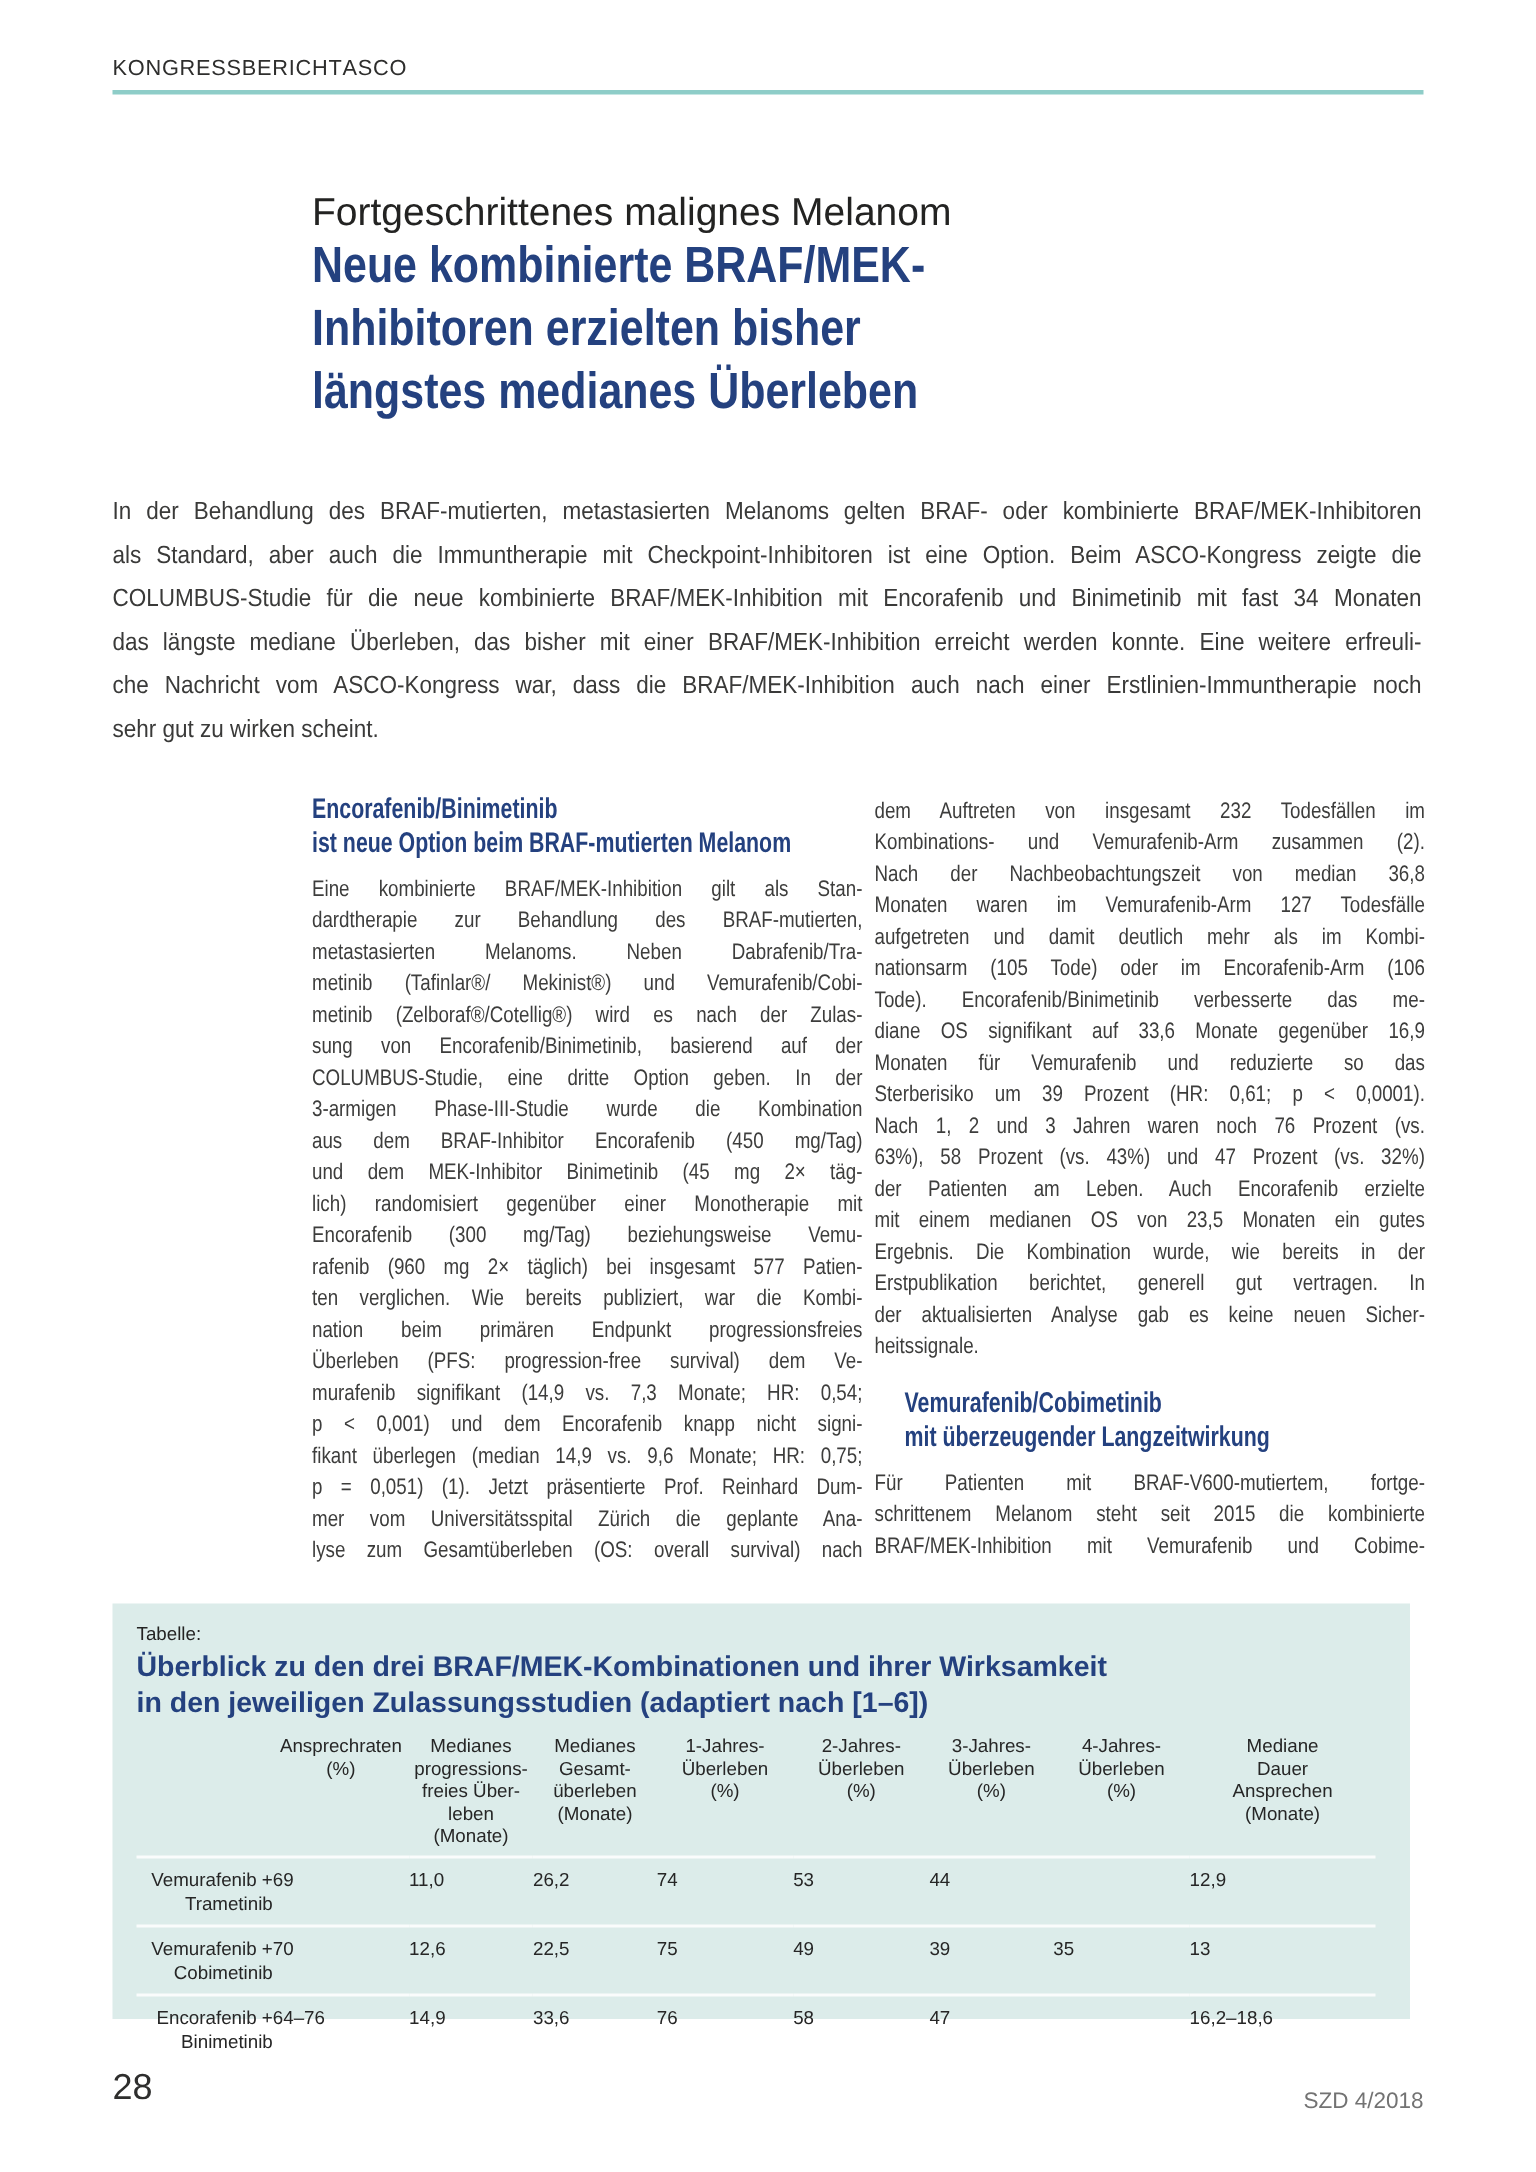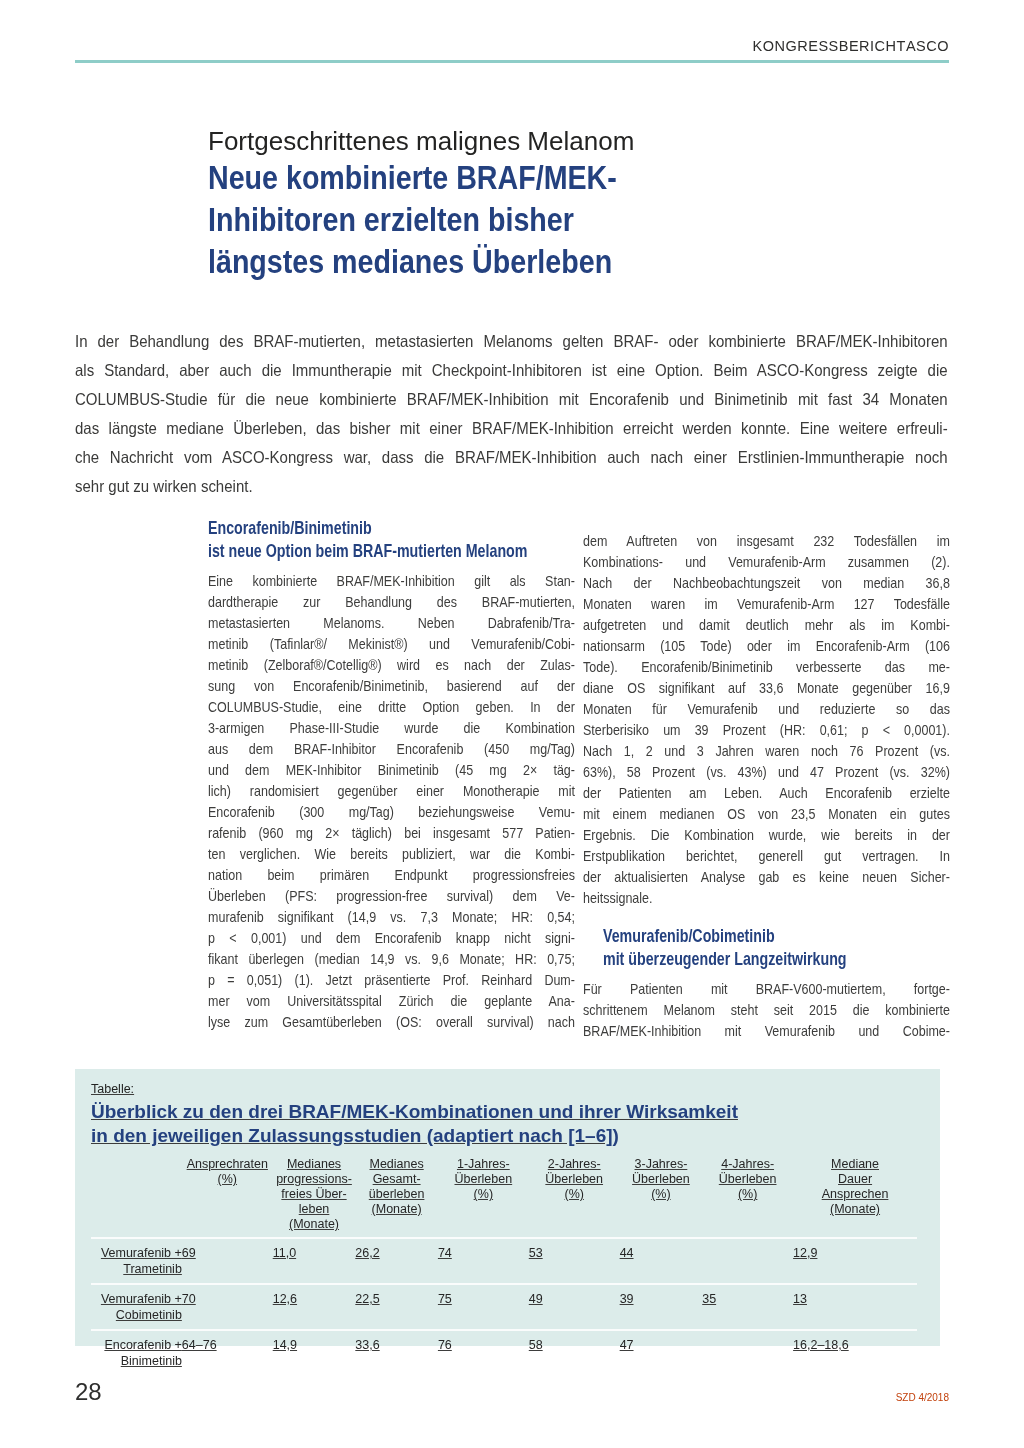--- a/index.html
+++ b/index.html
@@ -4,70 +4,70 @@
 <style>
   html,body{margin:0;padding:0;}
   body{
     width:1024px;height:1448px;position:relative;background:#ffffff;
     font-family:"Liberation Sans","DejaVu Sans",sans-serif;
     color:#3d3d3c;overflow:hidden;
   }
   .abs{position:absolute;}
 
   
-  #hdr{left:75px;top:38px;width:874px;display:flex;justify-content:flex-end;
+  #hdr{left:75px;top:38px;width:874px;display:flex;justify-content:flex-start;
        font-size:14.5px;letter-spacing:.5px;color:#2e2e2d;}
   #hdr-rule{left:75px;top:60px;width:874px;height:3px;background:var(--accent,#8ecdc8);}
 
   
   #kicker{left:208px;top:126px;font-size:26px;color:#232322;}
   #title{left:208px;top:156px;width:741px;}
   #title .inner{width:880px;transform:scaleX(.842);transform-origin:0 0;
        font-size:34px;line-height:42px;font-weight:bold;color:var(--blue,#24417f);
        white-space:pre-line;}
 
   
   #lead{left:75px;top:327px;width:873px;}
   #lead .inner{width:960px;transform:scaleX(.909);transform-origin:0 0;
        font-size:16.5px;line-height:29px;color:#3a3a39;}
 
   .jline{text-align:justify;text-align-last:justify;}
   .jline.flush{text-align-last:left;}
 
   
-  #col-left{left:208px;top:516px;width:367px;}
+  #col-left{left:208px;top:528px;width:367px;}
   #col-right{left:583px;top:530px;width:367px;}
   .colheading .inner{width:490px;transform:scaleX(.749);transform-origin:0 0;
        font-size:19px;line-height:23px;font-weight:bold;color:var(--blue,#24417f);
        white-space:pre-line;}
   .colbody .inner{width:440px;transform:scaleX(.834);transform-origin:0 0;
        font-size:15px;line-height:21px;color:#3d3d3c;}
   .mb8{margin-bottom:8px;}
   .mt16{margin-top:16px;margin-left:20px;}
 
   
   #tablebox{left:75px;top:1069px;width:865px;height:277px;background:var(--tablebg,#dcecea);
-       box-sizing:border-box;padding:13px 23px 0 16px;text-decoration:underline;}
+       box-sizing:border-box;padding:13px 23px 0 16px;}
   .tbl-label{font-size:12.5px;color:#232322;}
   .tbl-title{font-size:19px;line-height:24px;font-weight:bold;color:var(--blue,#24417f);
        white-space:pre-line;margin-top:4px;}
   #tbl{width:100%;border-collapse:collapse;margin-top:9px;font-size:12.5px;color:#262626;}
   #tbl col.c0{width:11%;} #tbl col.c1{width:11%;} #tbl col.c2{width:10%;}
   #tbl col.c3{width:10%;} #tbl col.c4{width:11%;} #tbl col.c5{width:11%;}
   #tbl col.c6{width:10%;} #tbl col.c7{width:11%;} #tbl col.c8{width:15%;}
   #tbl thead th{font-weight:normal;text-align:center;vertical-align:top;
        white-space:pre-line;line-height:15px;padding:0 0 5px 0;}
   #tbl thead th:first-child{text-align:left;}
   #tbl tbody td{vertical-align:top;padding:6px 0 6px 0;line-height:16px;
        border-top:2px solid rgba(255,255,255,.85);}
   #tbl tbody td:first-child{text-align:right;white-space:pre-line;}
 
   
   #pg{left:75px;top:1378px;font-size:24px;color:#2e2e2d;}
-  #issue{left:75px;top:1392px;width:874px;text-align:right;font-size:10px;color:#c2410c;}
+  #issue{left:75px;top:1392px;width:874px;text-align:right;font-size:15px;color:#737373;}
 </style>
 </head>
 <body>
 
 <div id="hdr" class="abs">
   <span>KONGRESSBERICHT</span>
   <span>ASCO</span>
 </div>
 <div id="hdr-rule" class="abs"></div>
 

